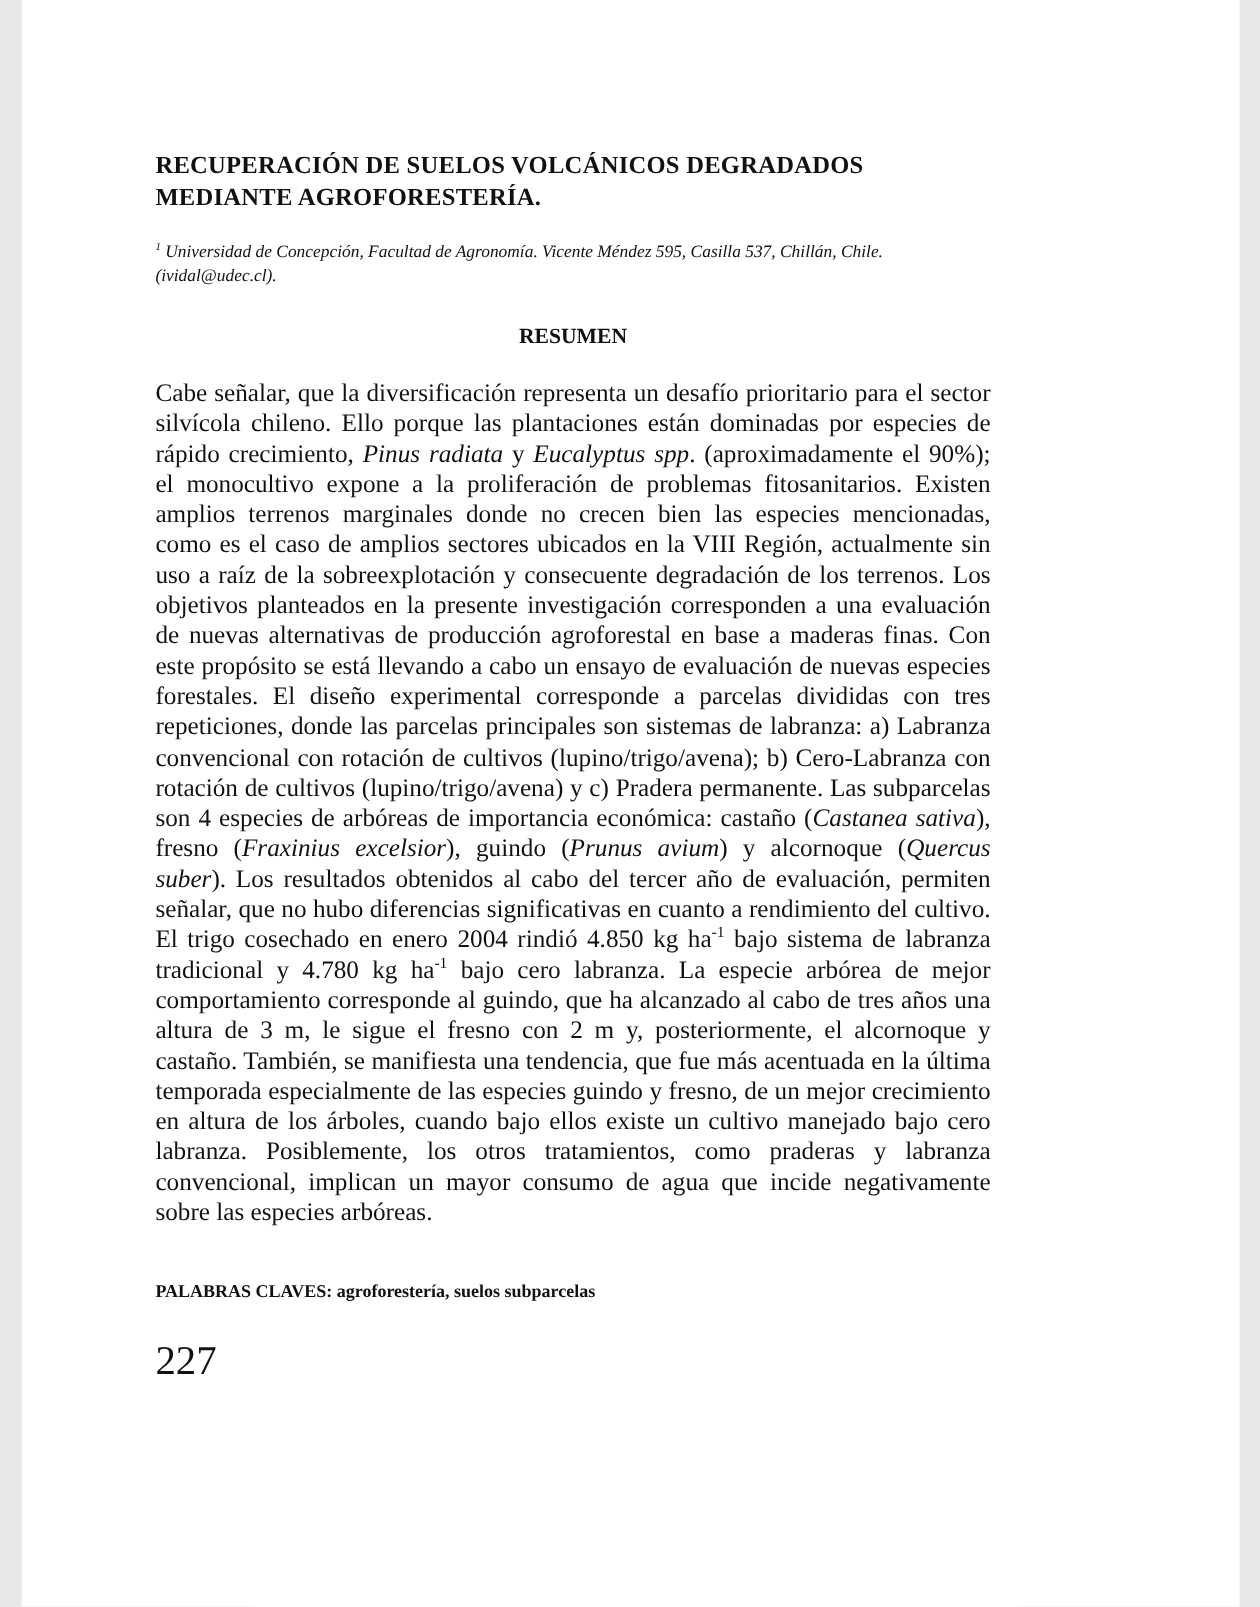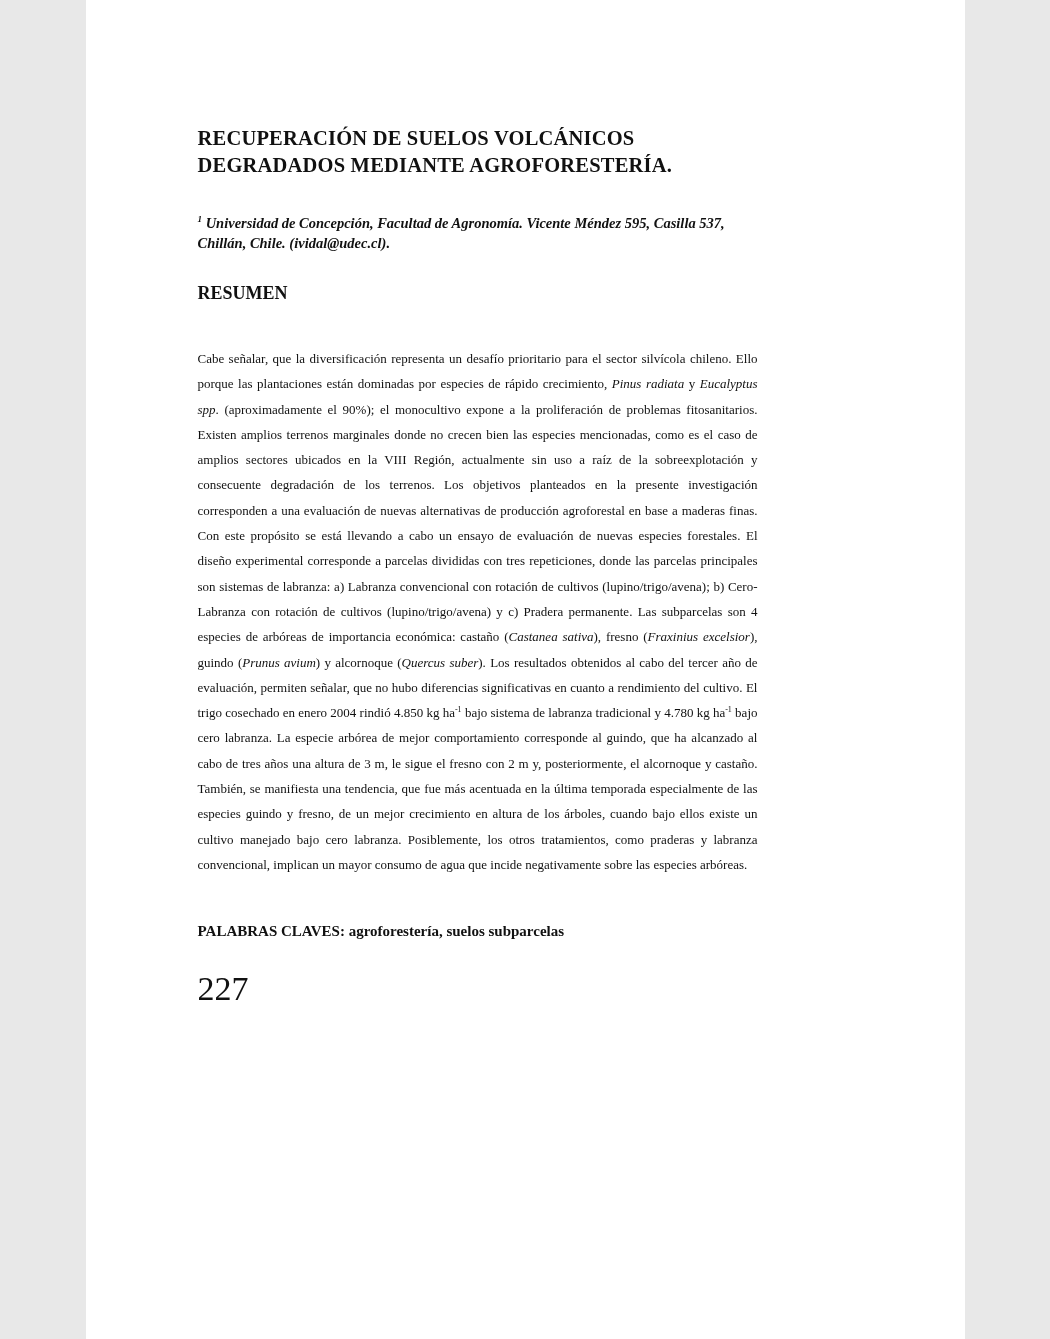--- a/index.html
+++ b/index.html
@@ -3,21 +3,21 @@
 <meta charset="utf-8">
 <title>Scanned paper page</title>
 <style>
   html, body {
     margin: 0;
     padding: 0;
     background: #e8e8e8;
   }
   .page {
     position: relative;
-    width: 879px;
+    width: 1015px;
     height: 1339px;
     margin: 0 auto;
     background: #ffffff;
     color: #111111;
     font-family: "Liberation Serif", "DejaVu Serif", serif;
     box-sizing: border-box;
     padding: 125px 207px 0 112px; 
     overflow: hidden;
   }
   .paper-title {
@@ -28,35 +28,36 @@
     margin: 0;
     letter-spacing: 0.2px;
   }
   .authors-line {
     margin-top: 20px;
     font-size: 15px;
     font-weight: bold;
     line-height: 20px;
   }
   .affiliations {
-    margin-top: 34px;
+    margin-top: 21px;
     font-size: 14.5px;
-    font-weight: bold;
+    font-weight: normal;
     font-style: italic;
     line-height: 20px;
   }
   .abstract-heading {
     margin-top: 28px;
     font-size: 18px;
     font-weight: bold;
+    text-align: center;
     line-height: 24px;
   }
   .abstract-paragraph {
-    margin-top: 41px;
-    font-size: 13px;
+    margin-top: 23px;
+    font-size: 21px;
     line-height: 25.3px;
     text-align: justify;
     text-justify: inter-word;
   }
   .keywords-line {
     margin-top: 44px;
     font-size: 15px;
     font-weight: bold;
     line-height: 20px;
   }

